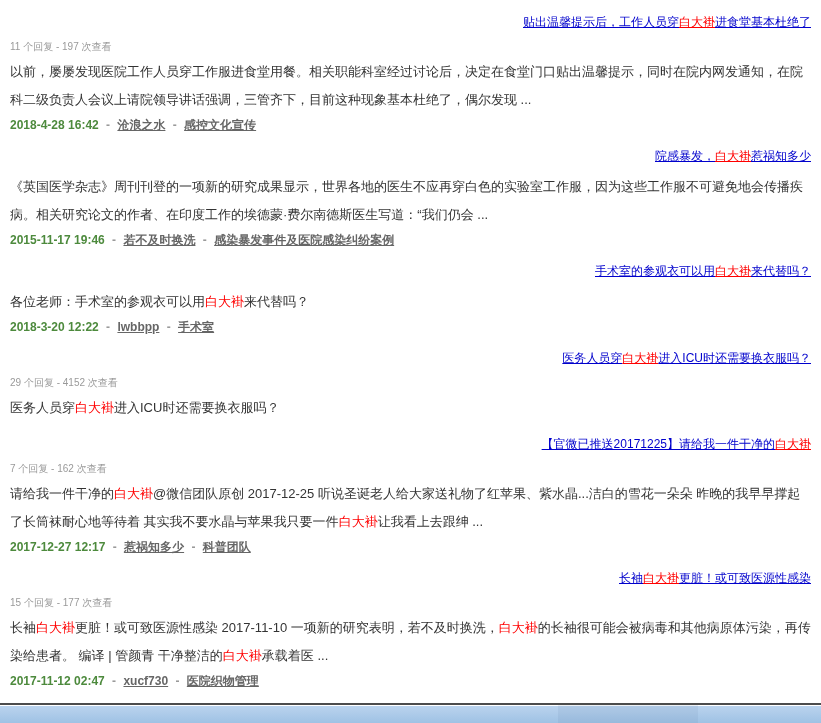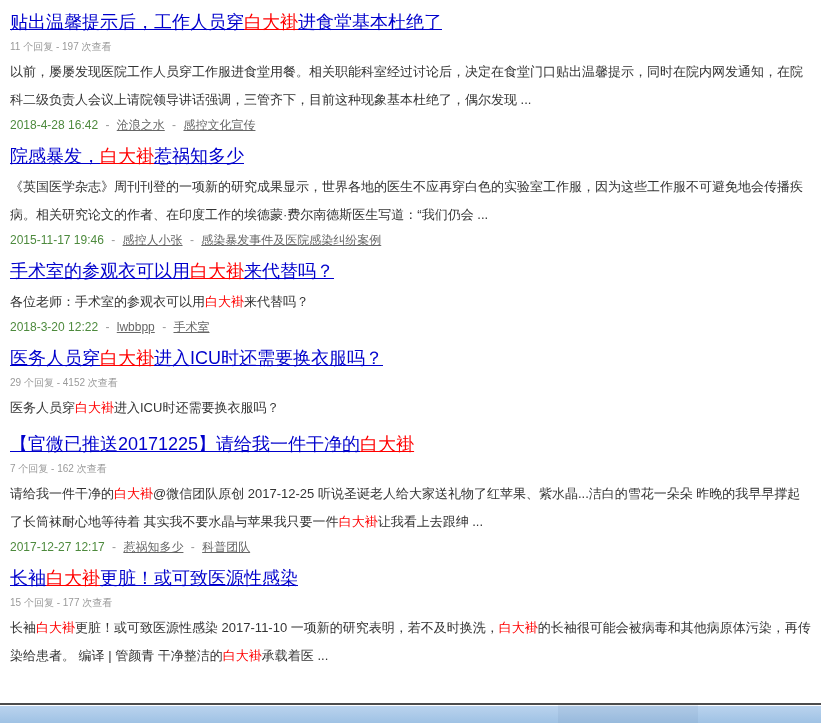--- a/index.html
+++ b/index.html
@@ -20,24 +20,25 @@
     font-family: "Liberation Sans", "DejaVu Sans", sans-serif;
     overflow: hidden;
   }
   .content {
     padding: 12px 10px 0 10px;
     height: 703px;
     overflow: hidden;
   }
   .result { margin-bottom: 12px; }
   .result-title {
-    font-size: 18px;
+    font-size: 12px;
     line-height: 21px;
     font-weight: normal;
     margin-bottom: 6px;
+    text-align: right;
   }
   .result-title a { cursor: pointer; }
   .result-title a span {
     color: var(--title_link_blue);
     text-decoration: underline;
   }
   .result-title a span.hl {
     color: var(--highlight_red);
   }
   .meta {
@@ -50,20 +51,21 @@
     font-size: 13px;
     line-height: 28px;
     color: var(--snippet_dark);
     margin-bottom: 2px;
     width: 801px;
   }
   .snippet span.hl { color: var(--highlight_red); }
   .footer {
     font-size: 12px;
     line-height: 18px;
+    font-weight: bold;
   }
   .footer .date { color: var(--date_green); }
   .footer .sep { color: var(--meta_gray); margin: 0 4px; }
   .footer a {
     color: var(--link_gray);
     text-decoration: underline;
     cursor: pointer;
   }
   .statusbar {
     position: fixed;
@@ -99,21 +101,21 @@
   </div>
 
   <div class="result">
     <h3 class="result-title">
       <a><span>院感暴发，</span><span class="hl">白大褂</span><span>惹祸知多少</span></a>
     </h3>
     <p class="snippet"><span>《英国医学杂志》周刊刊登的一项新的研究成果显示，世界各地的医生不应再穿白色的实验室工作服，因为这些工作服不可避免地会传播疾病。相关研究论文的作者、在印度工作的埃德蒙·费尔南德斯医生写道：“我们仍会 ...</span></p>
     <p class="footer">
       <span class="date">2015-11-17 19:46</span>
       <span class="sep">-</span>
-      <a class="author">感控人小张</a>
+      <a class="author">若不及时换洗</a>
       <span class="sep sep2">-</span>
       <a class="forum">感染暴发事件及医院感染纠纷案例</a>
     </p>
   </div>
 
   <div class="result">
     <h3 class="result-title">
       <a><span>手术室的参观衣可以用</span><span class="hl">白大褂</span><span>来代替吗？</span></a>
     </h3>
     <p class="snippet"><span>各位老师：手术室的参观衣可以用</span><span class="hl">白大褂</span><span>来代替吗？</span></p>
@@ -148,19 +150,26 @@
       <a class="forum">科普团队</a>
     </p>
   </div>
 
   <div class="result">
     <h3 class="result-title">
       <a><span>长袖</span><span class="hl">白大褂</span><span>更脏！或可致医源性感染</span></a>
     </h3>
     <p class="meta">15 个回复 - 177 次查看</p>
     <p class="snippet"><span>长袖</span><span class="hl">白大褂</span><span>更脏！或可致医源性感染 2017-11-10 一项新的研究表明，若不及时换洗，</span><span class="hl">白大褂</span><span>的长袖很可能会被病毒和其他病原体污染，再传染给患者。 编译 | 管颜青 干净整洁的</span><span class="hl">白大褂</span><span>承载着医 ...</span></p>
+    <p class="footer">
+      <span class="date">2017-11-12 02:47</span>
+      <span class="sep">-</span>
+      <a class="author">xucf730</a>
+      <span class="sep sep2">-</span>
+      <a class="forum">医院织物管理</a>
+    </p>
   </div>
 
 </div>
 
 <div class="statusbar">
   <div class="grip"></div>
 </div>
 
 </body></html>

